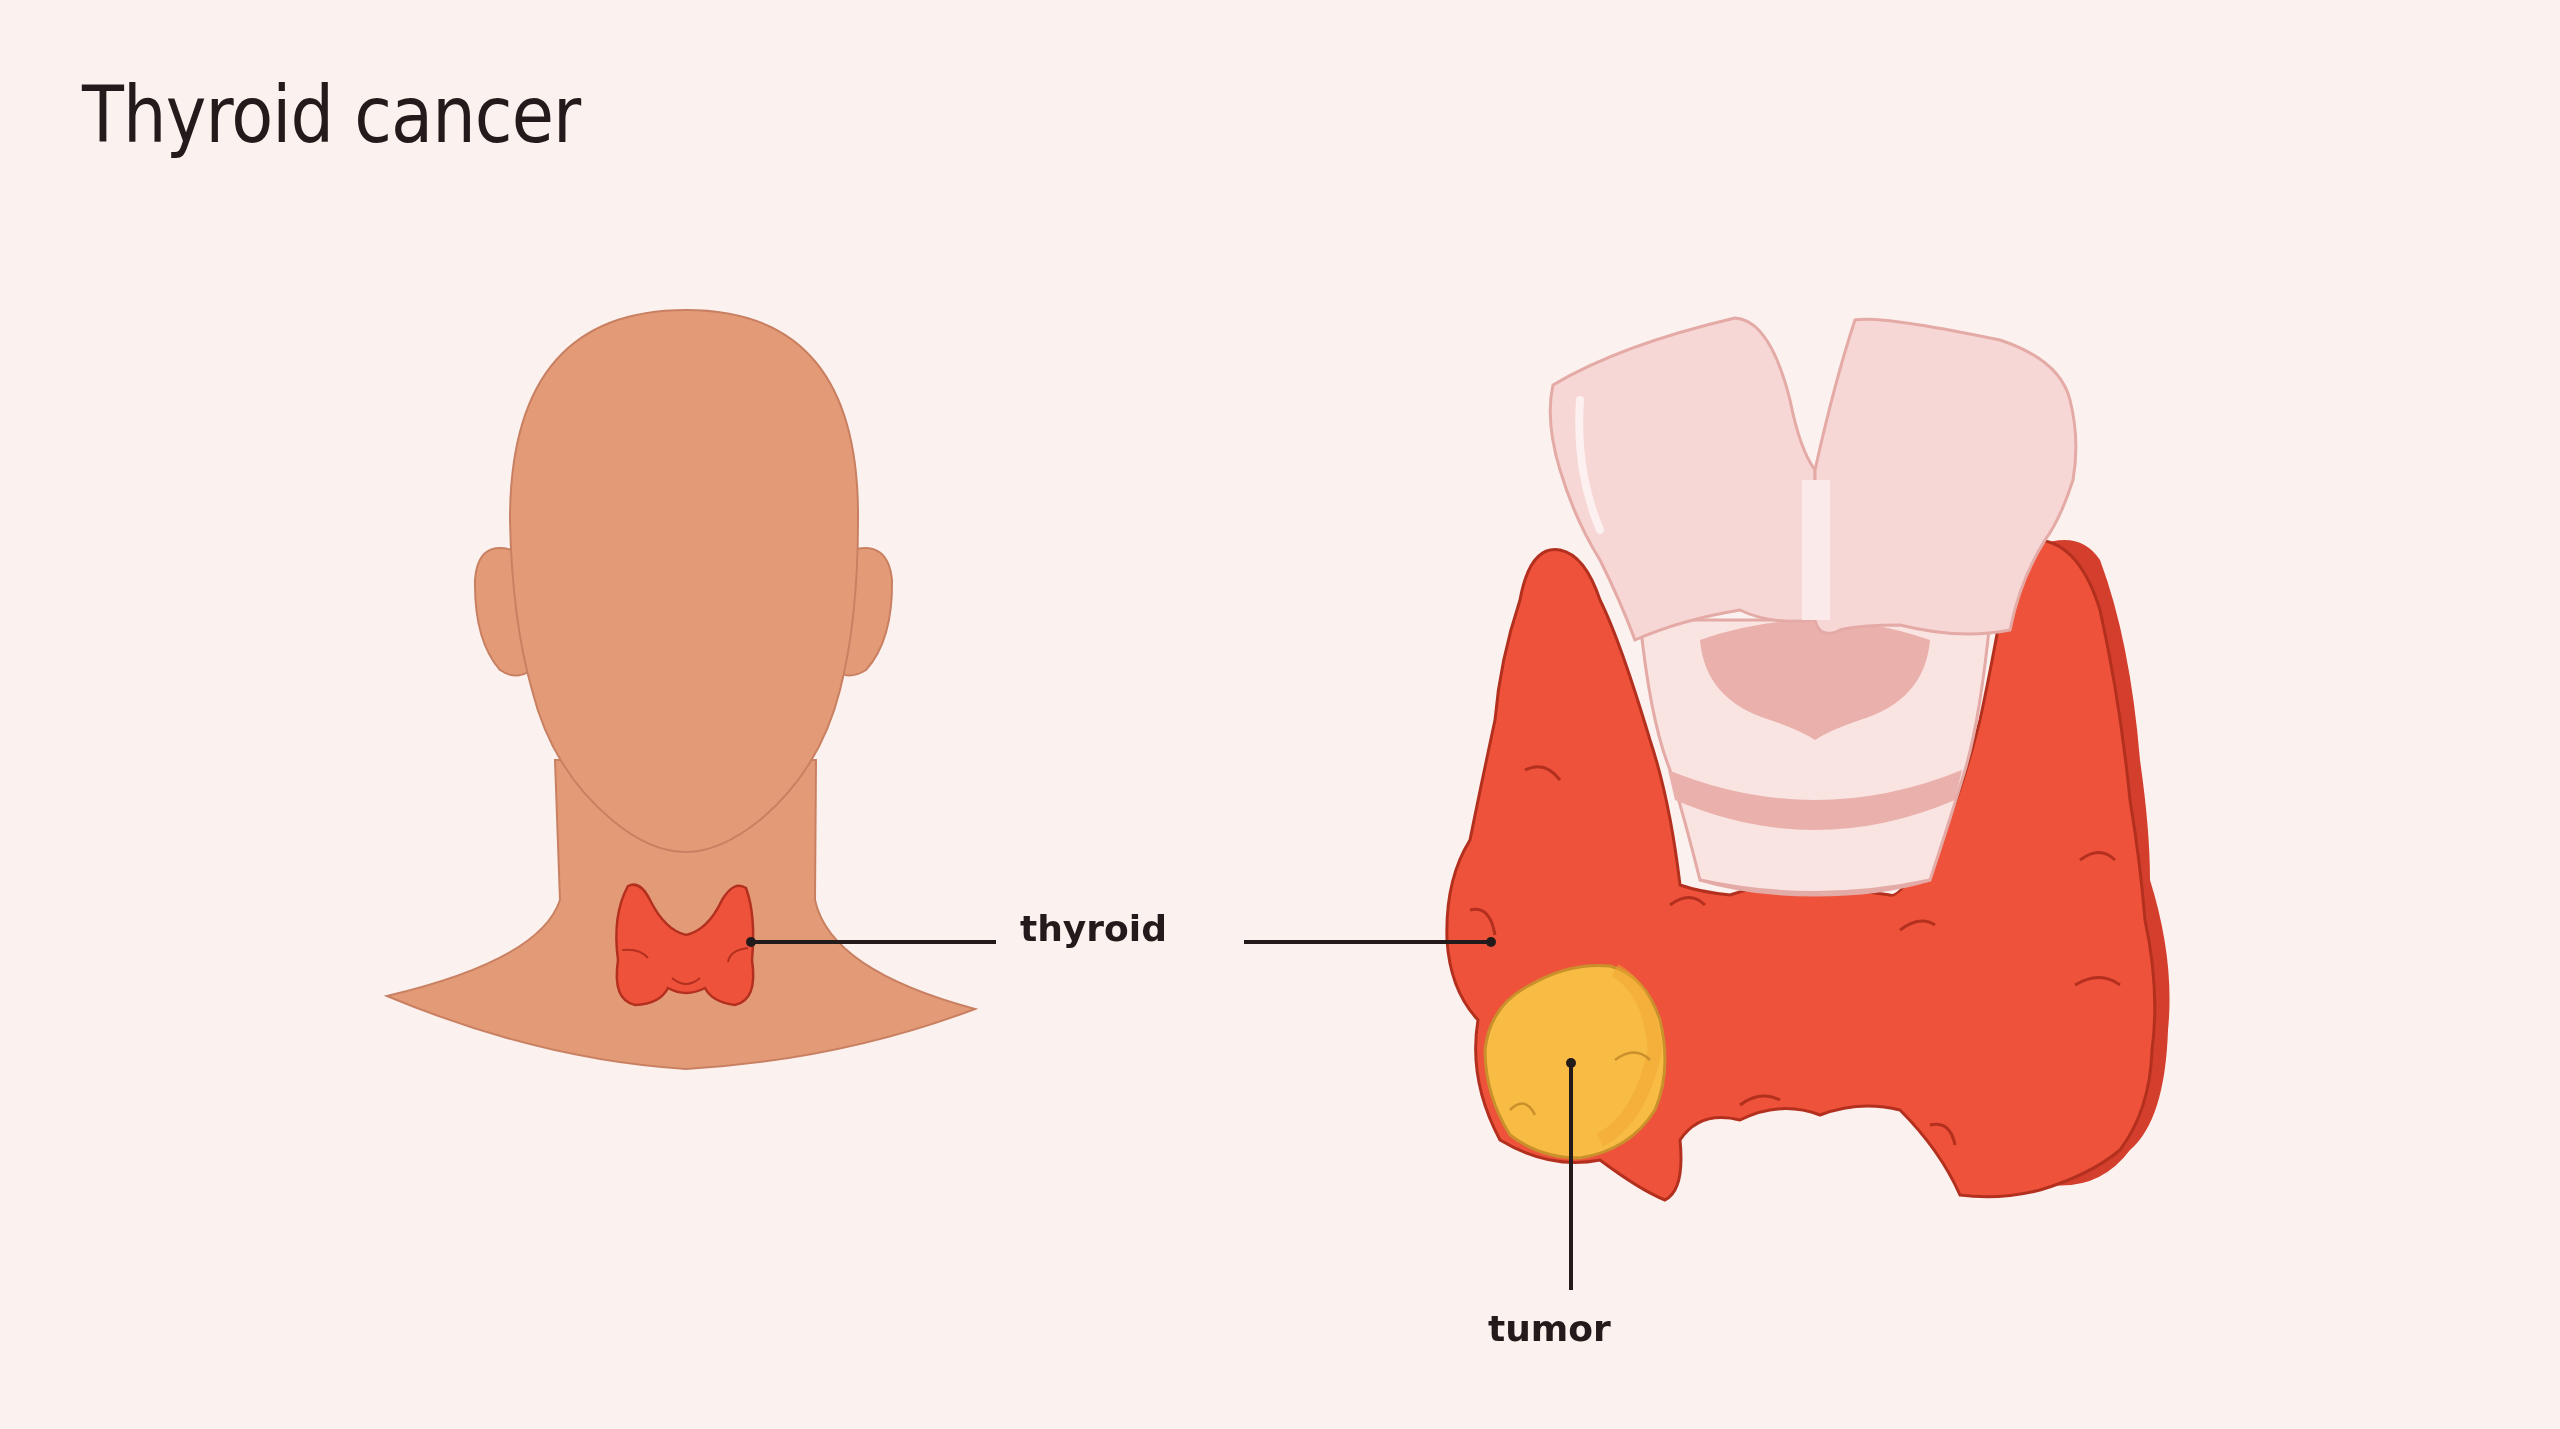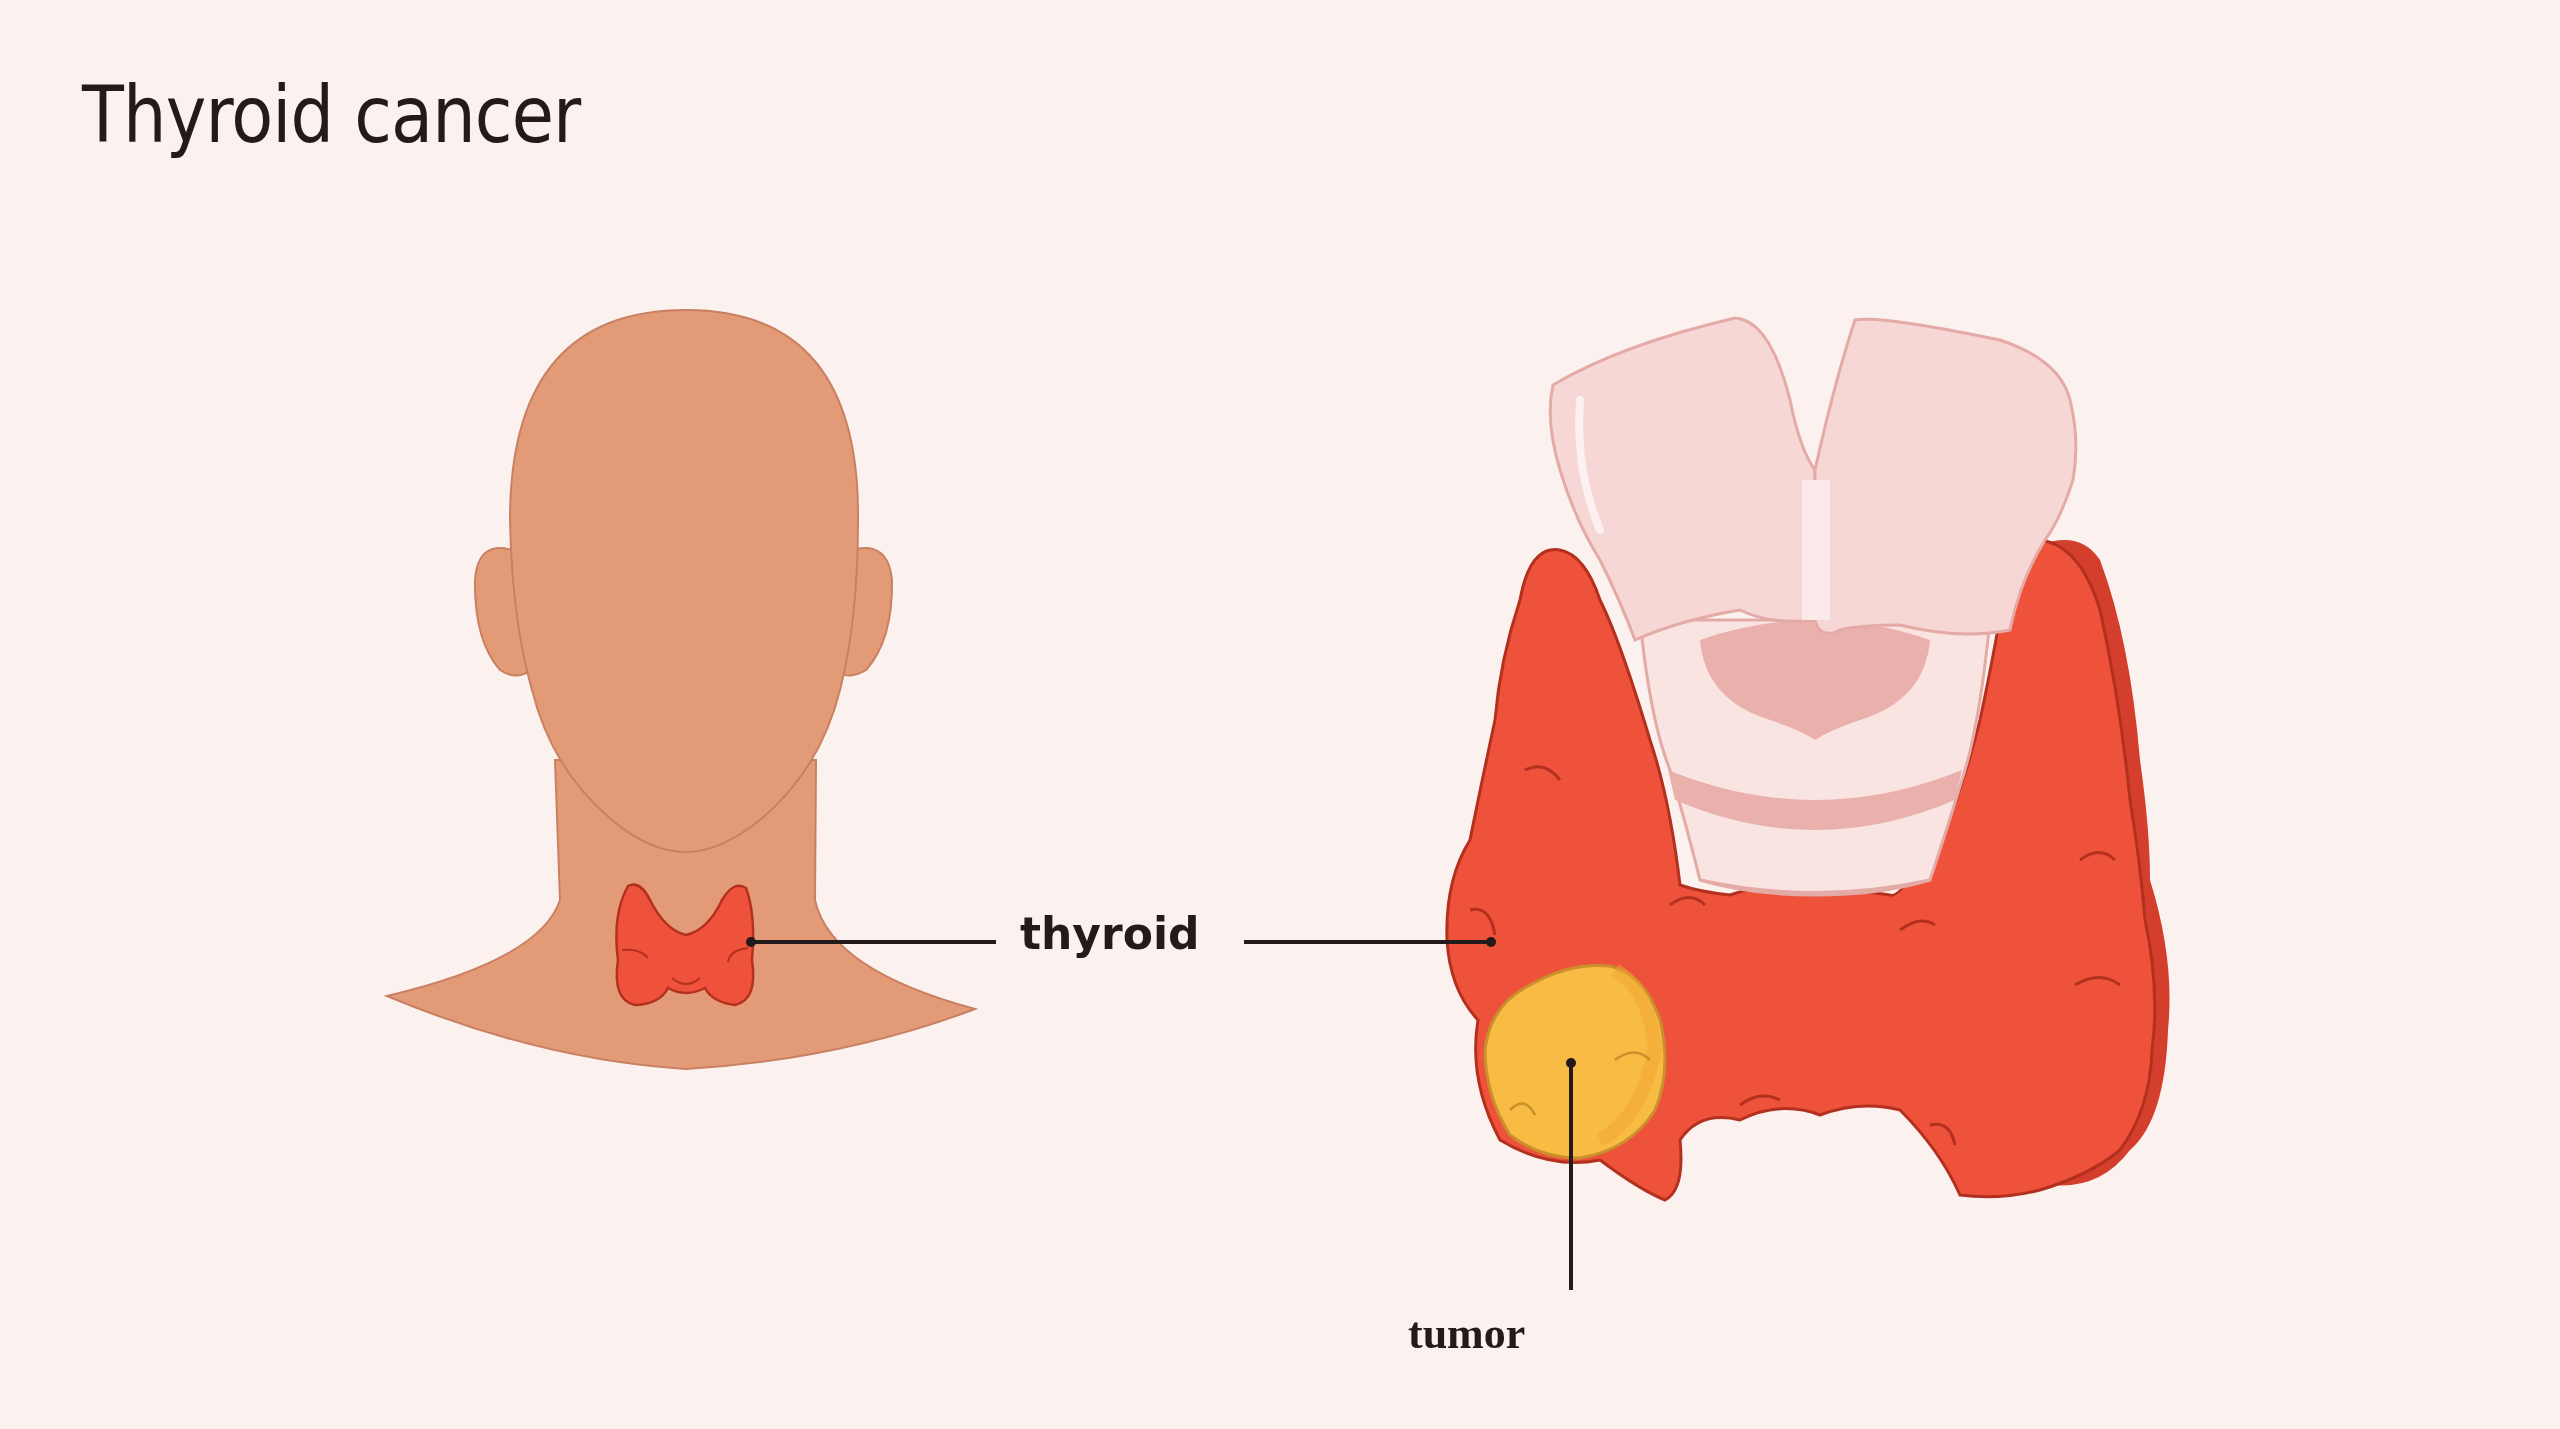--- a/index.html
+++ b/index.html
@@ -1,18 +1,18 @@
 <!DOCTYPE html>
 <html><head>
 <meta charset="utf-8">
 <style>
   html, body { margin:0; padding:0; }
   body { width:2560px; height:1429px; background:#fbf1ef; position:relative; overflow:hidden; font-family:"Liberation Sans", sans-serif; }
   .title { position:absolute; left:82px; top:70px; font-size:78px; font-weight:400; color:#231b1b; letter-spacing:-1px; transform:scaleX(0.88); transform-origin:left top; font-family:"DejaVu Sans", sans-serif; }
-  .label { position:absolute; font-size:44px; font-weight:700; color:#231b1b; font-family:"DejaVu Sans", sans-serif; }
+  .label { position:absolute; font-size:36px; font-weight:700; color:#231b1b; font-family:"DejaVu Sans", sans-serif; }
   svg { position:absolute; left:0; top:0; }
 </style>
 </head>
 <body>
 
 <div class="title">Thyroid cancer</div>
 
 <svg width="2560" height="1429" viewBox="0 0 2560 1429">
 
   <g>
@@ -72,13 +72,13 @@
     <circle cx="1491" cy="942" r="5" fill="#231b1b"></circle>
   </g>
 
   <g>
     <line x1="1571" y1="1063" x2="1571" y2="1290" stroke="#231b1b" stroke-width="4"></line>
     <circle cx="1571" cy="1063" r="5" fill="#231b1b"></circle>
   </g>
 </svg>
 
 <div class="label" style="left:1020px; top:908px;">thyroid</div>
-<div class="label" style="left:1408px; top:1308px;font-family:Liberation Serif, serif;">tumor</div>
+<div class="label" style="left:1488px; top:1308px;">tumor</div>
 
 </body></html>

